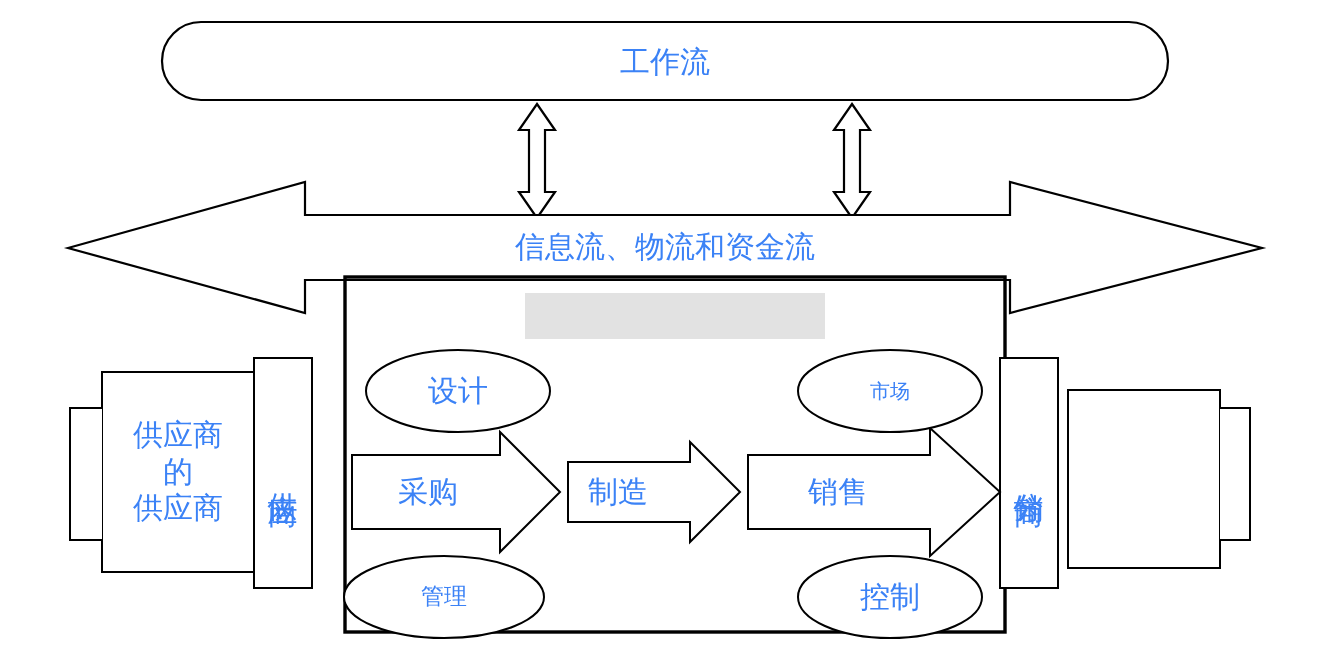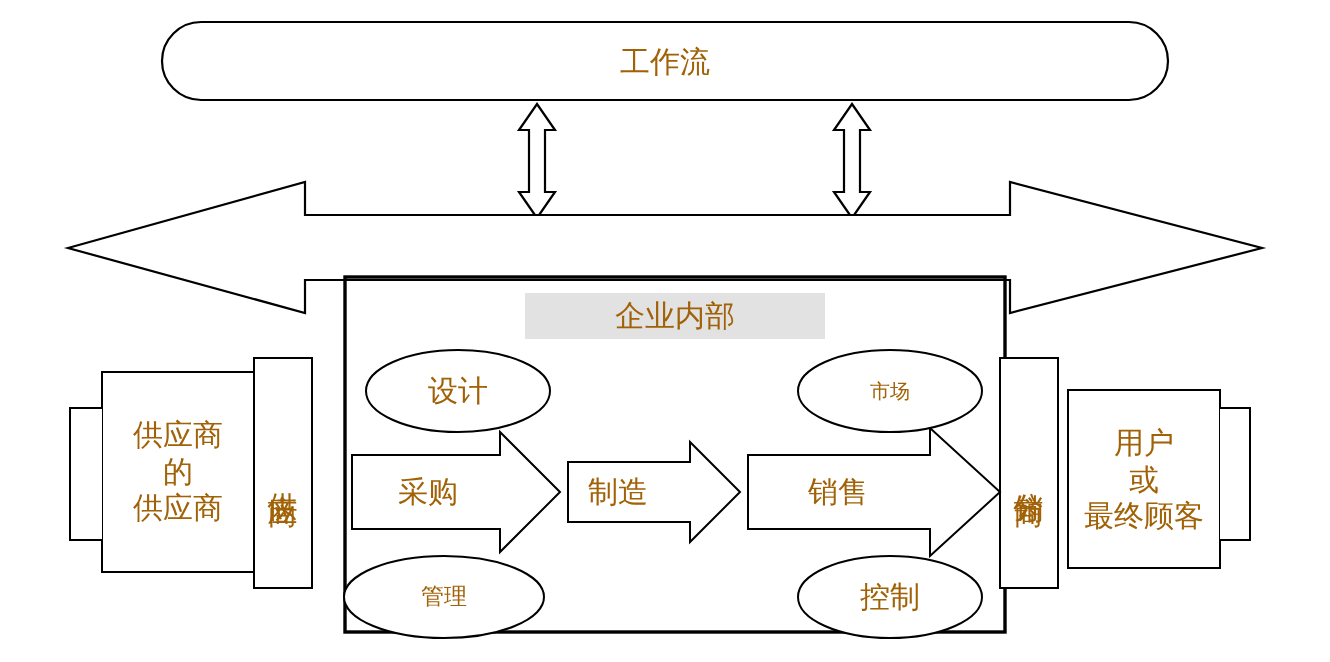--- a/index.html
+++ b/index.html
@@ -38,21 +38,21 @@
     fill: none;
     stroke: #000000;
     stroke-width: 3.4;
   }
   .band {
     fill: #e2e2e2;
     stroke: none;
   }
   .lbl {
     position: absolute;
-    color: #a16207;
+    color: #3b82f6;
     font-family: "Liberation Serif", "DejaVu Serif", serif;
     white-space: pre;
     text-align: center;
     line-height: 1.22;
   }
   .lbl-center {
     transform: translate(-50%, -50%);
   }
   .vert {
     writing-mode: vertical-rl;
@@ -144,34 +144,31 @@
              L 748 529 Z"></path>
 
     <ellipse class="shape-thin" cx="458" cy="391" rx="92" ry="41"></ellipse>
     <ellipse class="shape-thin" cx="890" cy="391" rx="92" ry="41"></ellipse>
     <ellipse class="shape-thin" cx="444" cy="597" rx="100" ry="41"></ellipse>
     <ellipse class="shape-thin" cx="890" cy="597" rx="92" ry="41"></ellipse>
   </svg>
 
   <div class="lbl lbl-center" style="left:665px; top:62px; font-size:30px;">工作流</div>
 
+  <div class="lbl lbl-center" style="left:665px; top:247px; font-size:30px;">信息流、物流和资金流</div>
 
-  <div class="lbl lbl-center" style="left:675px; top:316px; font-size:30px;">企业内部</div>
 
   <div class="lbl lbl-center" style="left:178px; top:472px; font-size:30px;">供应商
 的
 供应商</div>
 
   <div class="lbl lbl-center vert" style="left:283px; top:472px; font-size:30px;">供应商</div>
 
   <div class="lbl lbl-center vert" style="left:1029px; top:472px; font-size:30px;">分销商</div>
 
-  <div class="lbl lbl-center" style="left:1144px; top:480px; font-size:30px;">用户
-或
-最终顾客</div>
 
   <div class="lbl lbl-center" style="left:458px; top:391px; font-size:30px;">设计</div>
 
   <div class="lbl lbl-center" style="left:890px; top:391px; font-size:20px;">市场</div>
 
   <div class="lbl lbl-center" style="left:444px; top:597px; font-size:23px;">管理</div>
 
   <div class="lbl lbl-center" style="left:890px; top:597px; font-size:30px;">控制</div>
 
   <div class="lbl lbl-center" style="left:428px; top:492px; font-size:30px;">采购</div>

